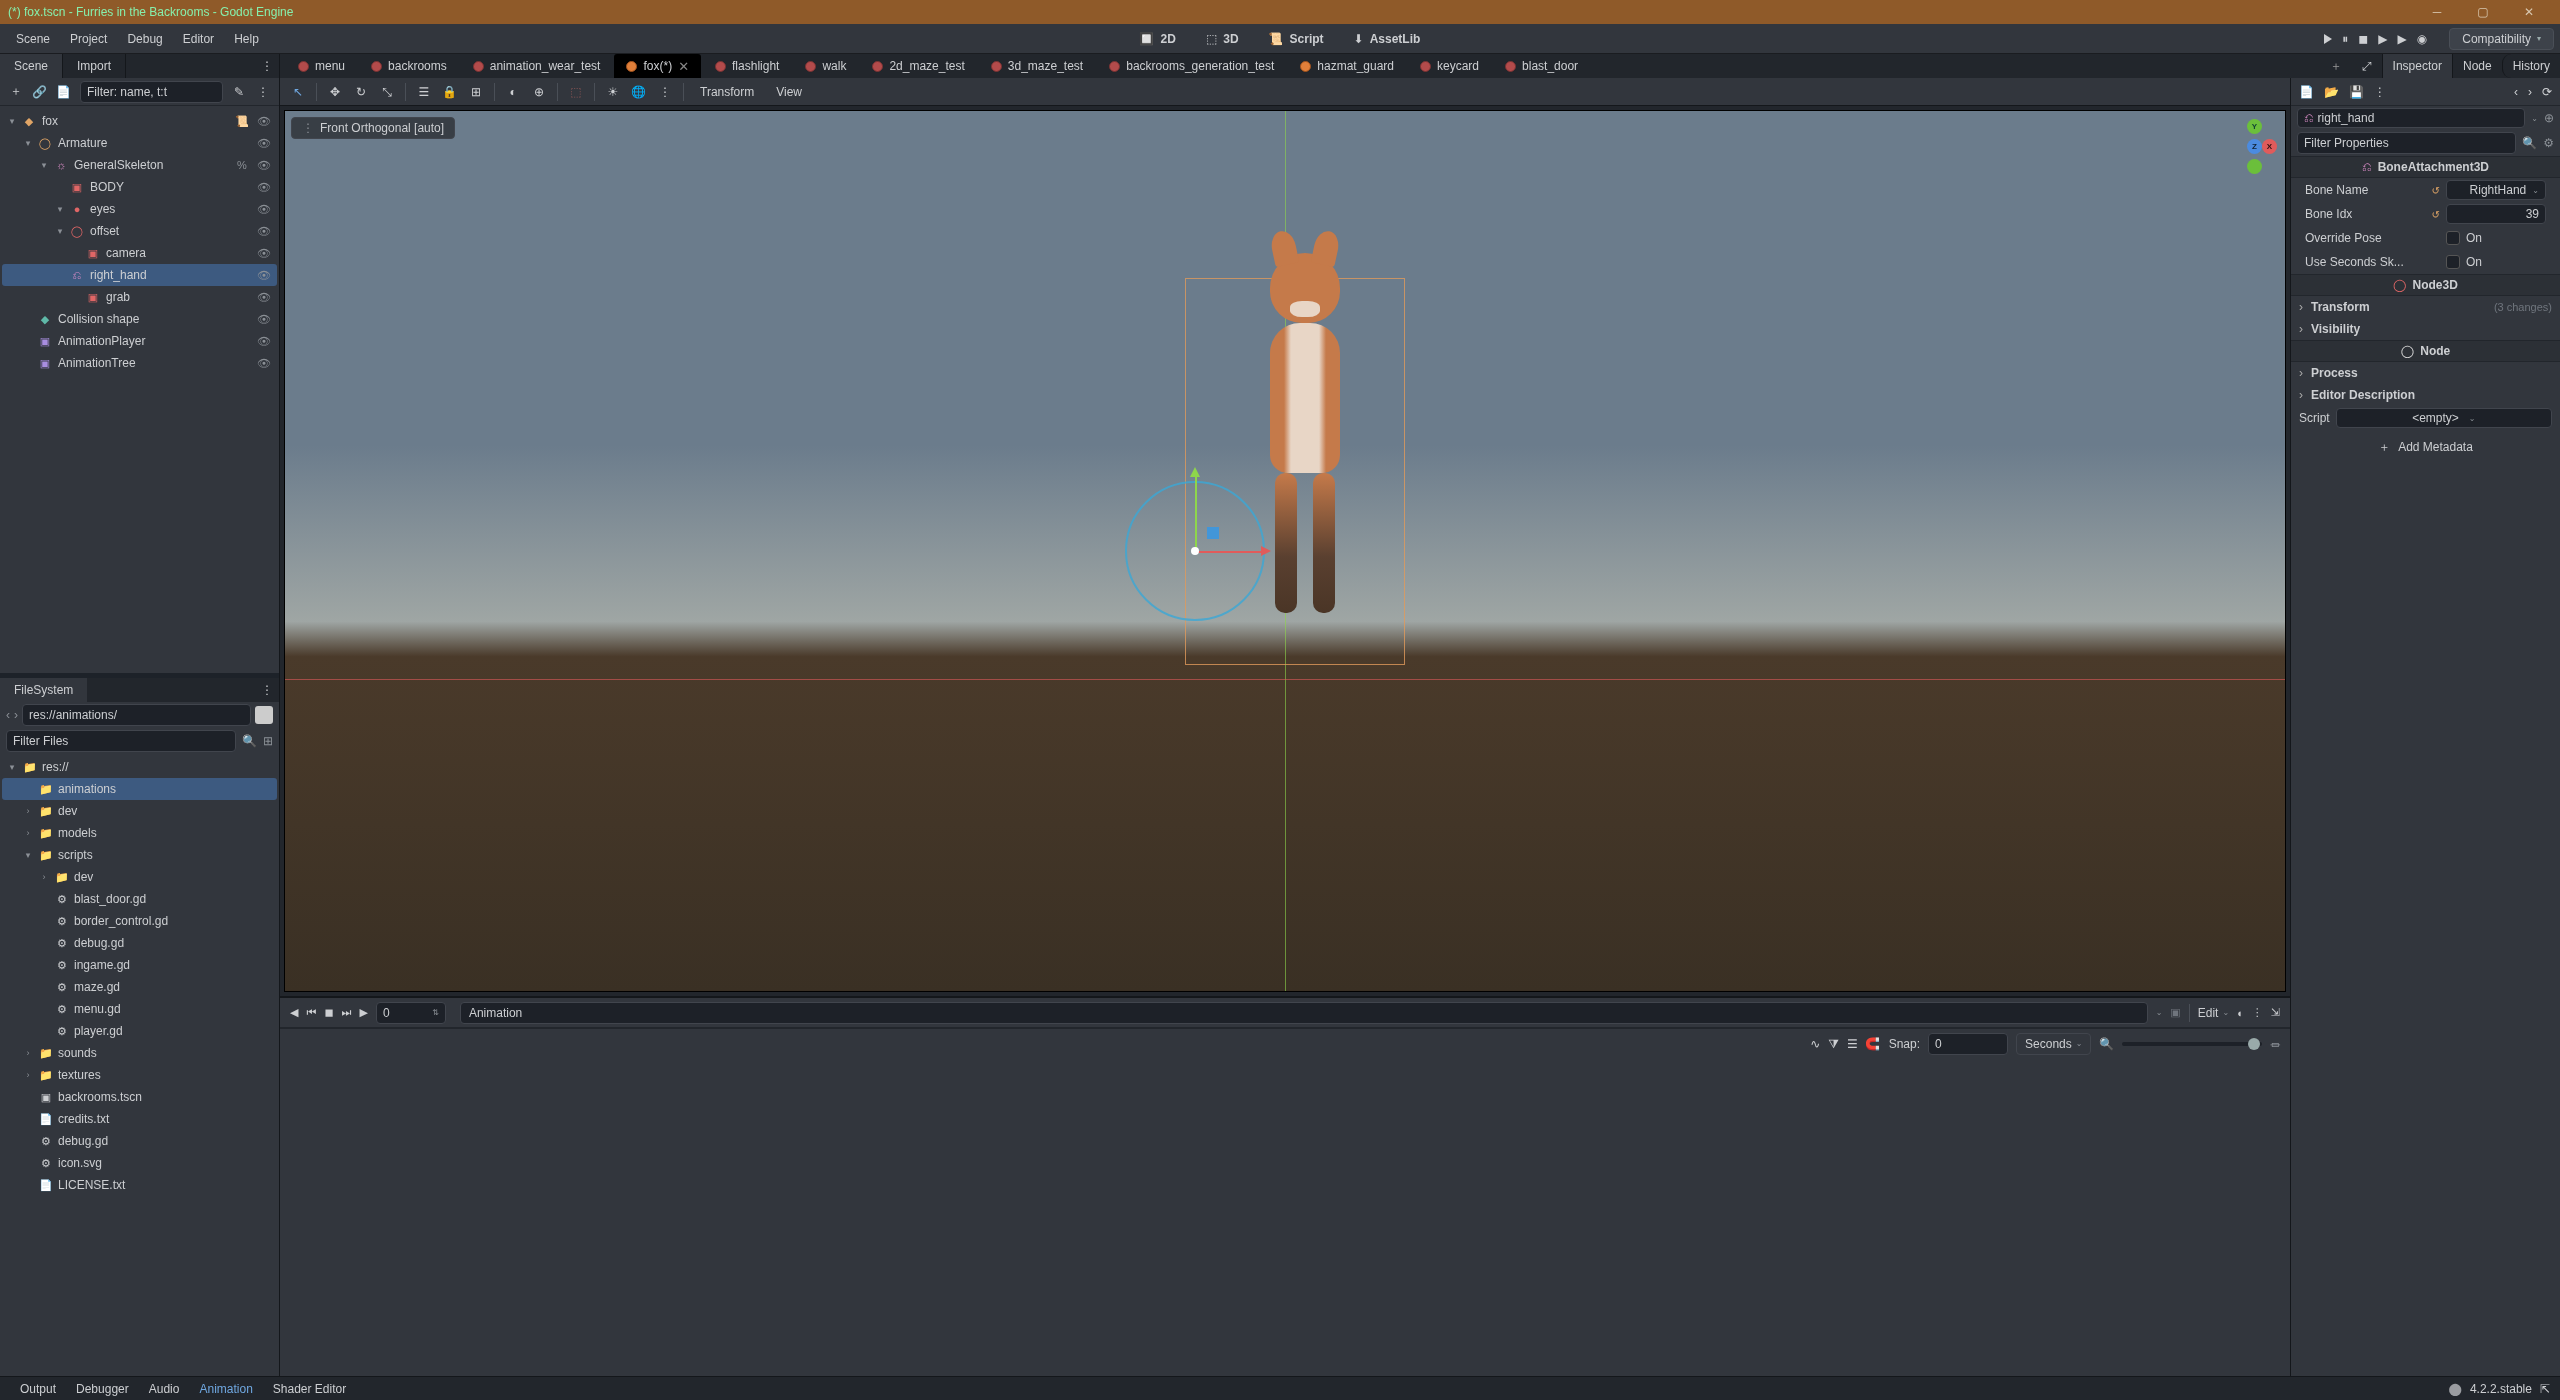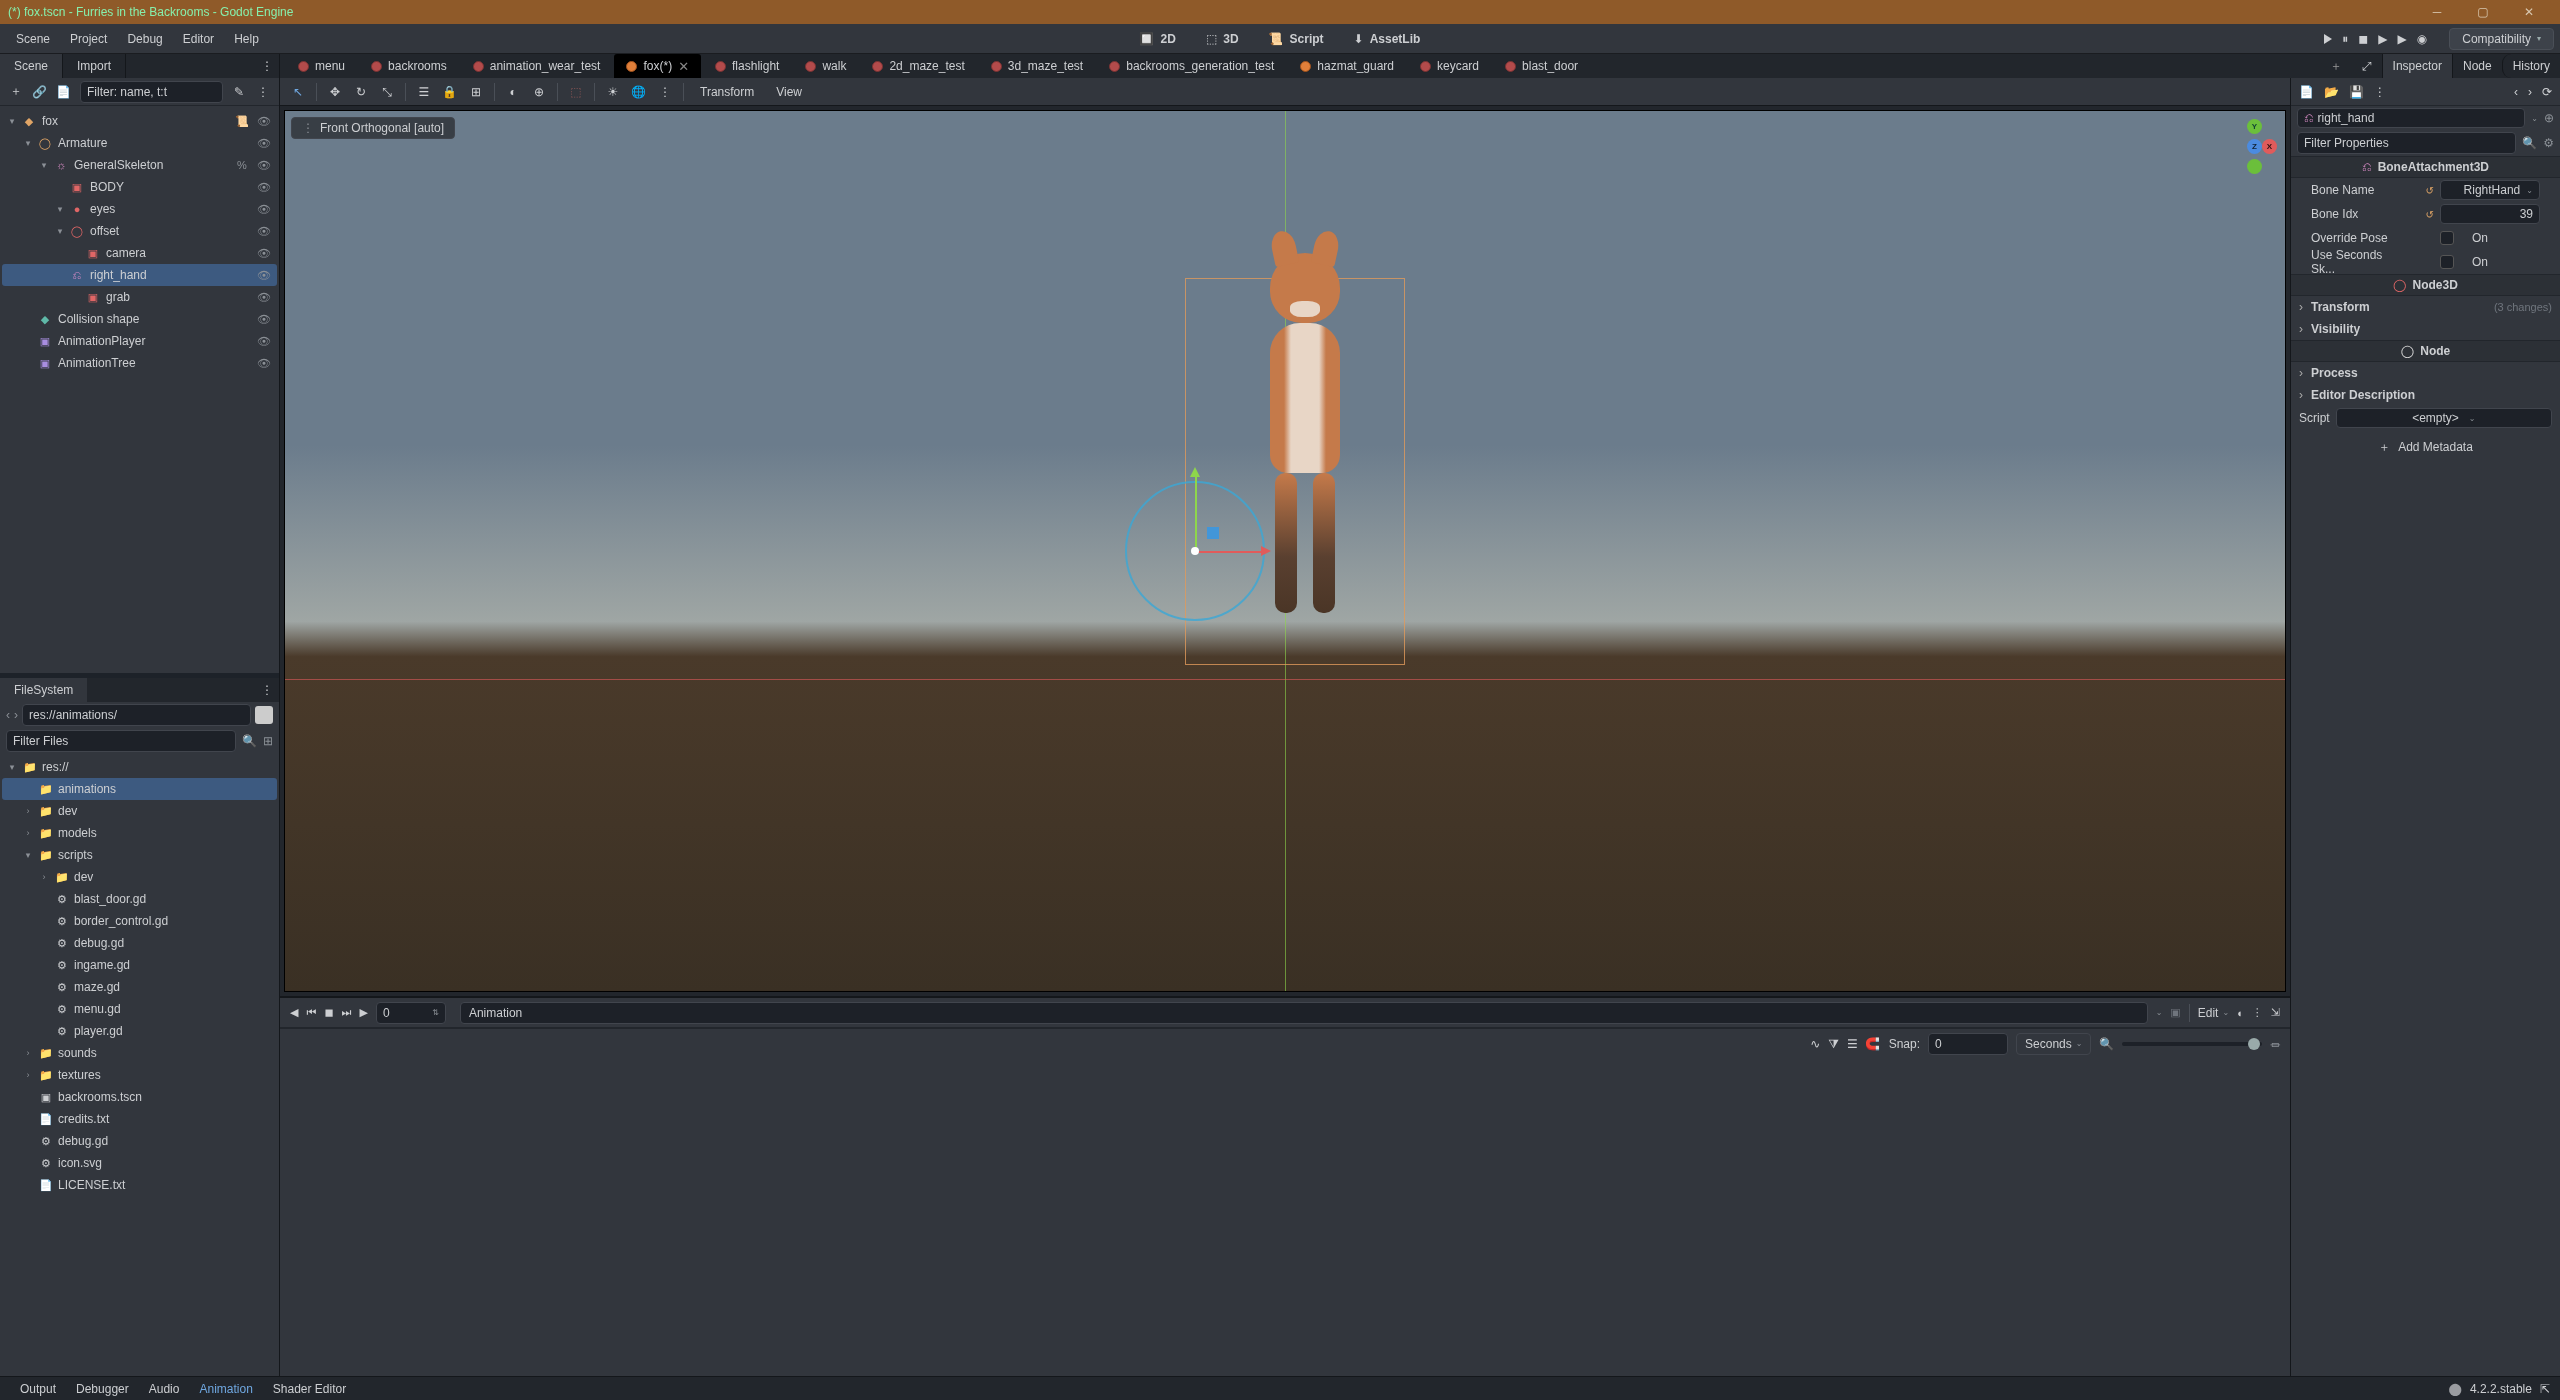--- a/index.html
+++ b/index.html
@@ -140,26 +140,26 @@
 
 
 #rightdock { width:270px; display:flex;flex-direction:column;border-left:1px solid #14171b;}
 #insp-toolbar { height:28px;display:flex;align-items:center;gap:10px;padding:0 8px;border-bottom:1px solid #22262c;}
 #insp-toolbar .ic { color:#cdcfd2; }
 #insp-nodebar { height:24px;display:flex;align-items:center;padding:0 6px;gap:6px;}
 #insp-nodebar .nodefield { flex:1;height:20px;background:#1d2128;border:1px solid #41454d;border-radius:4px;display:flex;align-items:center;padding:0 6px;gap:4px;}
 #insp-filter { height:26px;display:flex;align-items:center;padding:0 6px;gap:6px;}
 #insp-filter .f { flex:1;height:22px;background:#1d2128;border:1px solid #41454d;border-radius:4px;display:flex;align-items:center;padding:0 6px;color:#6f757d;}
 .classheader { height:22px;background:#2c3036;display:flex;align-items:center;justify-content:center;gap:6px;border-top:1px solid #22262c;border-bottom:1px solid #22262c;}
-.proprow { height:24px;display:flex;align-items:center;padding:0 20px;gap:6px;}
+.proprow { height:24px;display:flex;align-items:center;padding:0 14px;gap:6px;}
 .proprow .k { flex:1; }
 .proprow .reset { color:#e0a566; font-size:10px; }
 .proprow .val { width:100px;height:20px;background:#1d2128;border:1px solid #41454d;border-radius:4px;display:flex;align-items:center;justify-content:flex-end;padding:0 6px; }
 .proprow .val.num { justify-content:flex-end; }
-.proprow .check { width:100px;display:flex;align-items:center;gap:18px;margin-left:32px;}
+.proprow .check { width:100px;display:flex;align-items:center;gap:6px;margin-left:32px;}
 .proprow .cb { width:14px;height:14px;border:1px solid #555;border-radius:3px;background:#1d2128;}
 .catrow { height:22px;display:flex;align-items:center;padding:0 8px;gap:4px;}
 .catrow .tw::before { content:"›"; color:#aaa; margin-right:4px;}
 .catrow .cnt { margin-left:auto;color:#6f757d;font-size:11px;}
 .scriptrow { height:24px;display:flex;align-items:center;padding:0 8px;gap:6px;}
 .scriptrow .val { flex:1;height:20px;background:#1d2128;border:1px solid #41454d;border-radius:4px;display:flex;align-items:center;justify-content:center;color:#6f757d;gap:4px;}
 .addmeta { height:26px;display:flex;align-items:center;justify-content:center;gap:8px;margin-top:4px;}
 
 
 #bottomtabs { height:24px;background:#22262c;display:flex;align-items:center;gap:4px;padding:0 10px;border-top:1px solid #14171b;}

